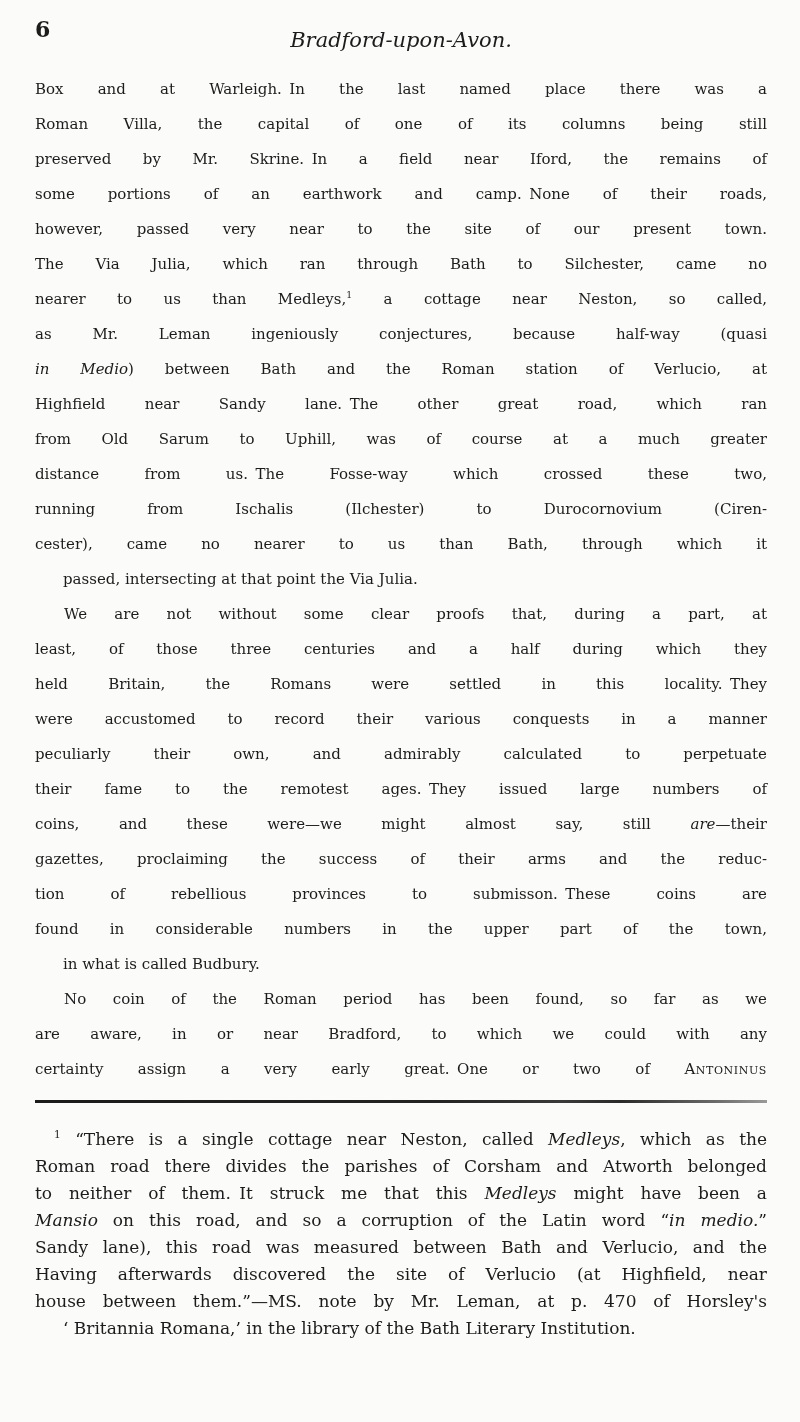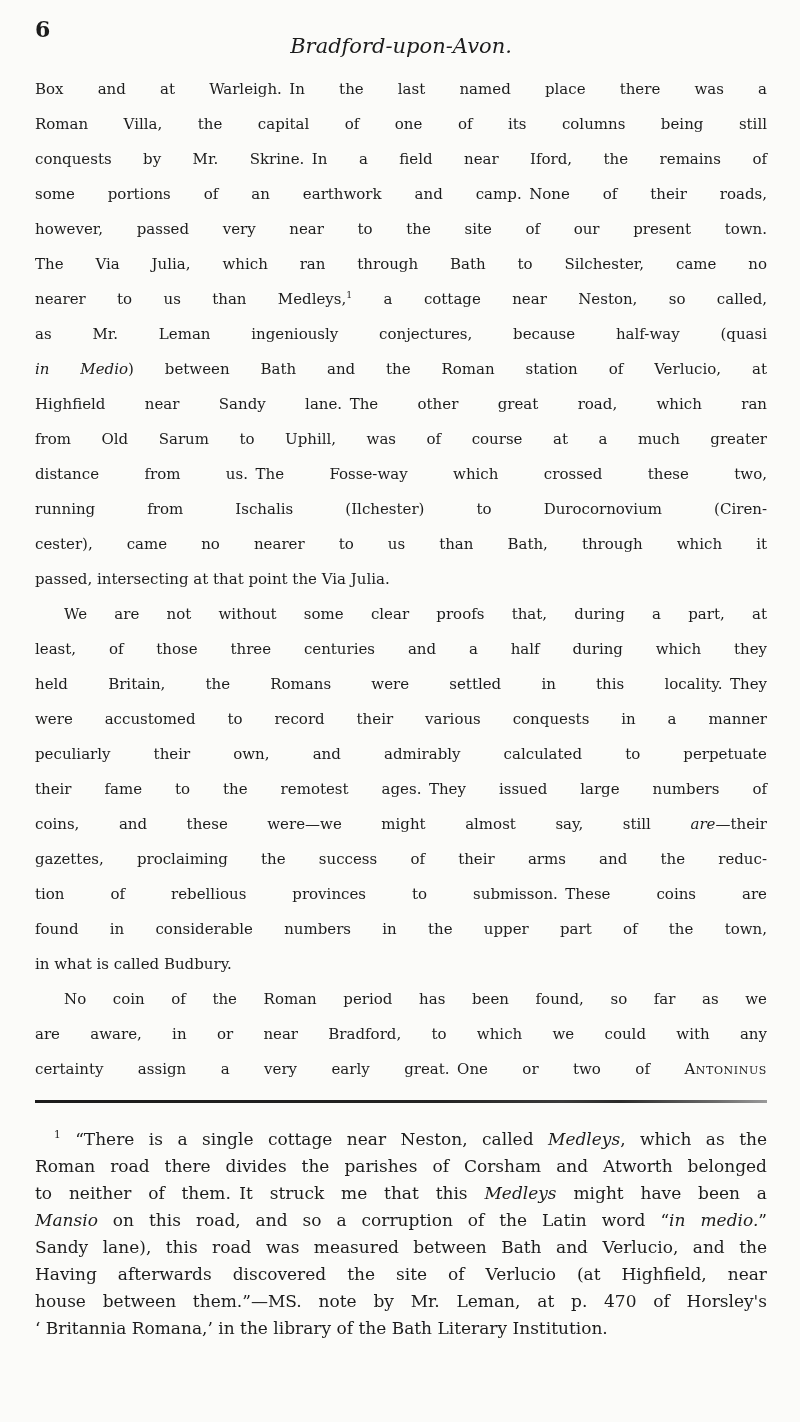--- a/index.html
+++ b/index.html
@@ -24,36 +24,36 @@
     left: 0;
     top: 2px;
     font-size: 22px;
     font-weight: bold;
     letter-spacing: 1px;
   }
   .title {
     position: absolute;
     left: 0;
     right: 0;
-    top: 20px;
+    top: 14px;
     text-align: center;
     font-style: italic;
     font-size: 21px;
   }
   .bodytext {
     font-size: 15px;
     line-height: 35px;
   }
   .para { margin: 0; }
   .line {
     text-align: justify;
     text-align-last: justify;
     white-space: normal;
   }
-  .line.last { text-align-last: left; }
+  .line.last { text-align-last: left; margin-left: 28px; }
   .bodytext .line.indent { text-indent: 29px; }
   .italic { font-style: italic; margin-top: 12px; }
   .sup {
     font-size: 0.62em;
     vertical-align: super;
     line-height: 0;
   }
   .smallcaps {
     font-variant: small-caps;
     letter-spacing: 0.6px;
@@ -77,21 +77,21 @@
 <div class="page" style="background: rgb(251, 251, 249); color: rgb(28, 28, 28);">
   <div class="header">
     <span class="pagenum">6</span>
     <span class="title">Bradford-upon-Avon.</span>
   </div>
 
   <div class="bodytext">
       <div class="para">
         <div class="line"><span>Box and at Warleigh. In the last named place there was a</span></div>
         <div class="line"><span>Roman Villa, the capital of one of its columns being still</span></div>
-        <div class="line"><span>conquests by Mr. Skrine. In a field near Iford, the remains of</span></div>
+        <div class="line"><span>preserved by Mr. Skrine. In a field near Iford, the remains of</span></div>
         <div class="line"><span>some portions of an earthwork and camp. None of their roads,</span></div>
         <div class="line"><span>however, passed very near to the site of our present town.</span></div>
         <div class="line"><span>The Via Julia, which ran through Bath to Silchester, came no</span></div>
         <div class="line"><span>nearer to us than Medleys,</span><span class="sup">1</span><span> a cottage near Neston, so called,</span></div>
         <div class="line"><span>as Mr. Leman ingeniously conjectures, because half-way (quasi</span></div>
         <div class="line"><span class="italic">in Medio</span><span>) between Bath and the Roman station of Verlucio, at</span></div>
         <div class="line"><span>Highfield near Sandy lane. The other great road, which ran</span></div>
         <div class="line"><span>from Old Sarum to Uphill, was of course at a much greater</span></div>
         <div class="line"><span>distance from us. The Fosse-way which crossed these two,</span></div>
         <div class="line"><span>running from Ischalis (Ilchester) to Durocornovium (Ciren-</span></div>

